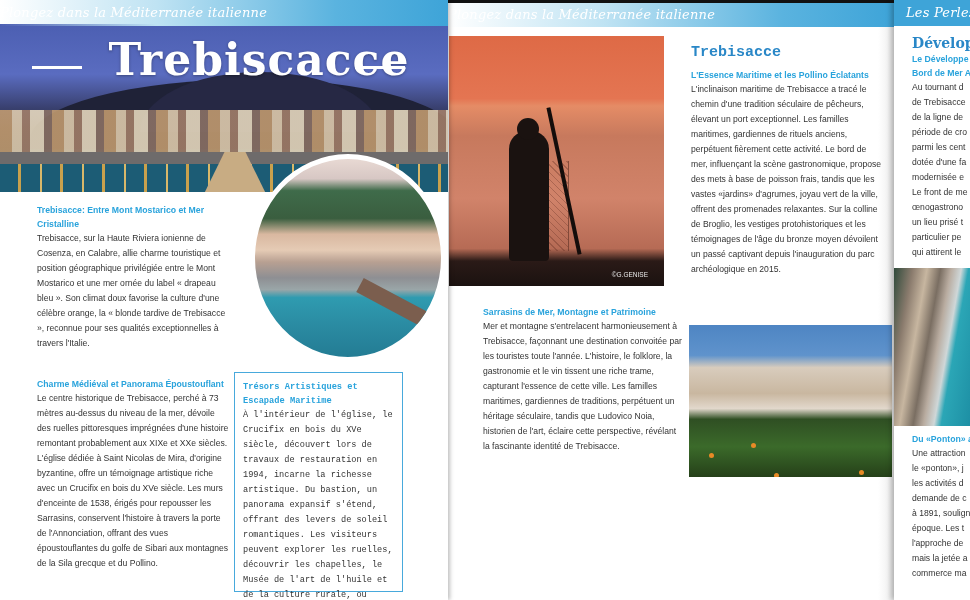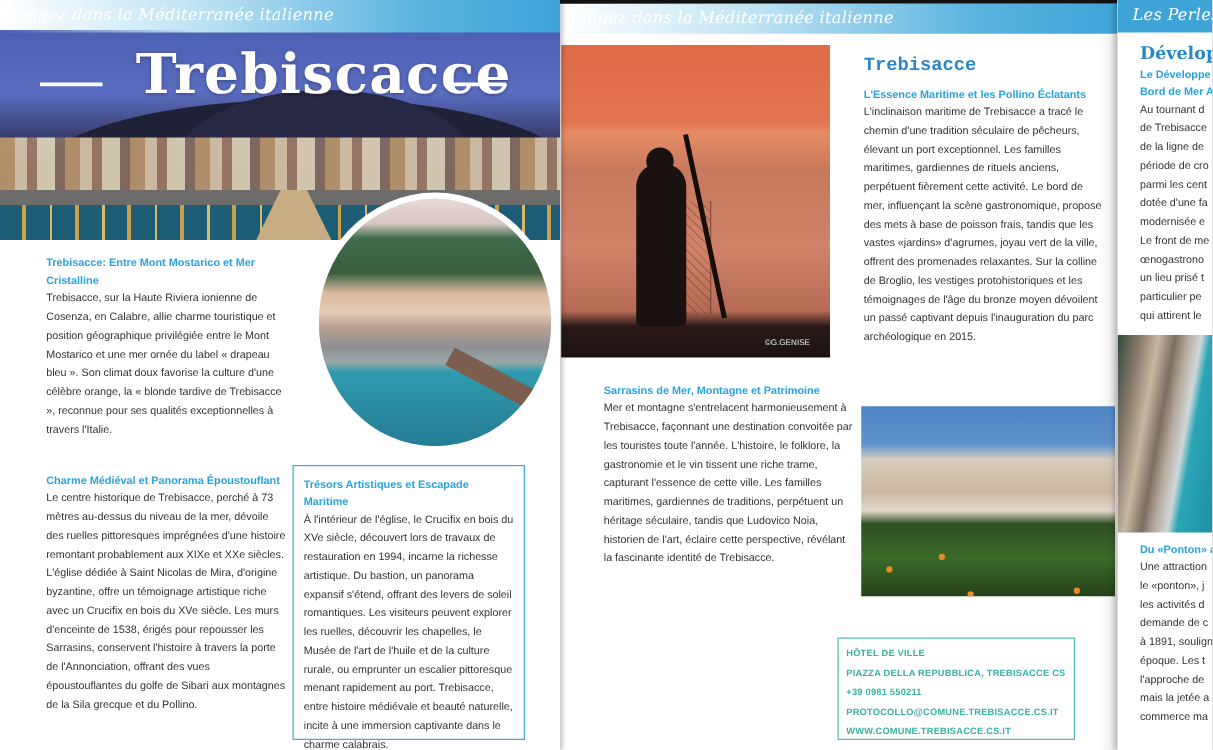--- a/index.html
+++ b/index.html
@@ -52,22 +52,22 @@
     border: 5px solid #ffffff; overflow: hidden; z-index: 3;
     background: linear-gradient(to bottom, #e8d9d3 0%, #d7c7c4 10%, #3f6b4a 16%, #3a5e3f 30%, #d9b8a0 38%, #e5cbb5 46%, #b8a092 52%, #8e8f93 60%, #9aa6a8 66%, #2f9bb0 70%, #2a8aa1 85%, #237c94 100%);
   }
   .circle-photo .pier2 { position: absolute; left: 105px; top: 118px; width: 100px; height: 16px; background: #7b5e4e; transform: rotate(28deg); transform-origin: left; }
 
   .col1 { position: absolute; left: 37px; width: 190px; }
   .h-sub { color: #29a3dc; font-weight: bold; font-size: 8.7px; line-height: 14px; }
   .body-txt { color: #333333; font-size: 8.6px; line-height: 15px; }
 
   .boxed {
-    position: absolute; left: 234px; top: 372px; width: 186px; height: 220px;
-    border: 1.5px solid #48a9dc; padding: 7px 8px;
+    position: absolute; left: 234px; top: 372px; width: 169px; height: 220px;
+    border: 1.5px solid #48a9dc; padding: 7px 8px; font-family: Liberation Mono, monospace;
   }
 
   
   .fisher-photo {
     position: absolute; left: 1px; top: 36px; width: 215px; height: 250px; overflow: hidden;
     background: linear-gradient(to bottom, #de6a46 0%, #e47552 25%, #e58c66 28%, #c7795d 40%, #d1836a 65%, #b66b55 85%, #2a1a17 90%, #1b1210 100%);
   }
   .fisher-photo .man { position: absolute; left: 60px; top: 95px; width: 40px; height: 130px; background: #1a1210; border-radius: 18px 18px 4px 4px; }
   .fisher-photo .head { position: absolute; left: 68px; top: 82px; width: 22px; height: 22px; background: #1a1210; border-radius: 50%; }
   .fisher-photo .pole { position: absolute; left: 113px; top: 70px; width: 4px; height: 150px; background: #140d0b; transform: rotate(-12deg); }
@@ -157,27 +157,20 @@
     <div class="body-txt">Mer et montagne s'entrelacent harmonieusement à Trebisacce, façonnant une destination convoitée par les touristes toute l'année. L'histoire, le folklore, la gastronomie et le vin tissent une riche trame, capturant l'essence de cette ville. Les familles maritimes, gardiennes de traditions, perpétuent un héritage séculaire, tandis que Ludovico Noia, historien de l'art, éclaire cette perspective, révélant la fascinante identité de Trebisacce.</div>
   </div>
 
   <div class="village-photo">
     <div class="dot" style="left:20px; top:128px;"></div>
     <div class="dot" style="left:62px; top:118px;"></div>
     <div class="dot" style="left:170px; top:145px;"></div>
     <div class="dot" style="left:85px; top:148px;"></div>
   </div>
 
-  <div class="contact-box">
-    <div class="contact-line">HÔTEL DE VILLE</div>
-    <div class="contact-line">PIAZZA DELLA REPUBBLICA, TREBISACCE CS</div>
-    <div class="contact-line">+39 0981 550211</div>
-    <div class="contact-line">PROTOCOLLO@COMUNE.TREBISACCE.CS.IT</div>
-    <div class="contact-line">WWW.COMUNE.TREBISACCE.CS.IT</div>
-  </div>
 </div>
 
 <div class="page" id="page3">
   <div class="banner">Les Perles de la Méditerranée</div>
   <div class="p3-title">Développ</div>
   <div class="col3" style="top:52px;">
     <div class="h-sub">Le Développe</div>
     <div class="h-sub">Bord de Mer A</div>
     <div class="body-txt">Au tournant d</div>
     <div class="body-txt">de Trebisacce</div>

